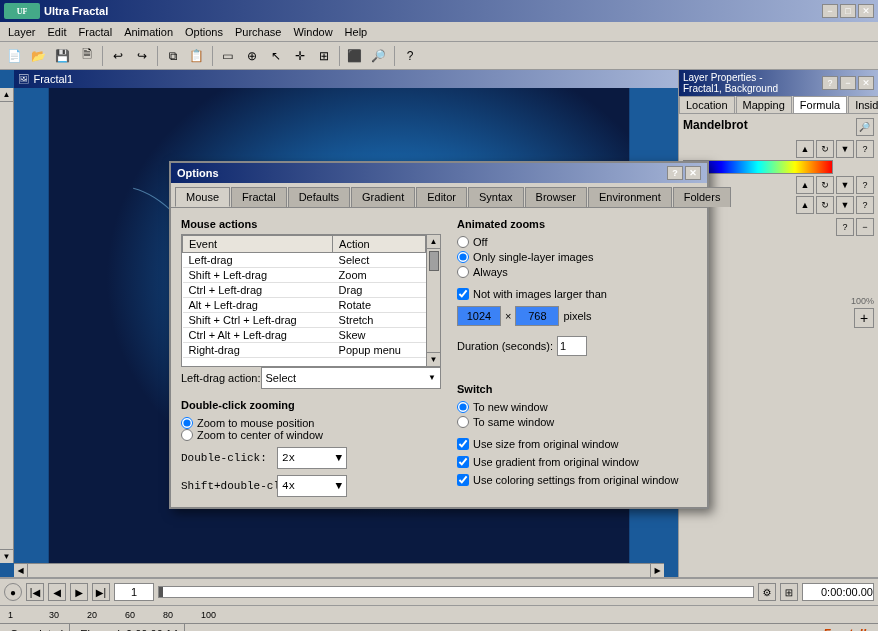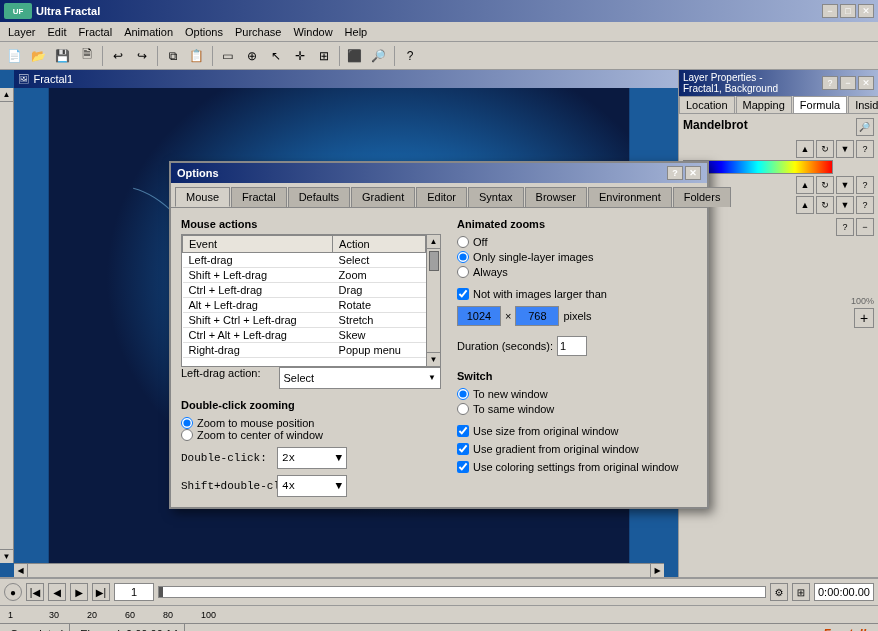--- a/index.html
+++ b/index.html
@@ -9,21 +9,21 @@
     .title-bar {
       background: linear-gradient(to right, #0a246a, #a6b5d7);
       color: white;
       height: 22px;
       display: flex;
       align-items: center;
       padding: 0 4px;
       justify-content: space-between;
     }
     .title-bar-left { display: flex; align-items: center; gap: 4px; }
-    .title-bar-icon { width: 28px; height: 16px; background: #4a8; border-radius: 2px; display: flex; align-items: center; justify-content: center; font-size: 9px; color: white; }
+    .title-bar-icon { width: 36px; height: 16px; background: #4a8; border-radius: 2px; display: flex; align-items: center; justify-content: center; font-size: 9px; color: white; font-family: Liberation Serif, serif; }
     .title-bar-title { font-size: 11px; font-weight: bold; }
     .title-bar-buttons { display: flex; gap: 2px; }
     .tb-btn { width: 16px; height: 14px; background: #d4d0c8; border: 1px solid #888; font-size: 9px; display: flex; align-items: center; justify-content: center; cursor: pointer; }
 
     
     .menu-bar {
       background: #d4d0c8;
       height: 20px;
       display: flex;
       align-items: center;
@@ -185,21 +185,21 @@
       background: #e8e4dc;
       border: 1px solid #888;
       padding: 2px 6px;
       text-align: left;
       font-weight: normal;
     }
     .actions-table td {
       border-bottom: 1px solid #e0e0e0;
       padding: 1px 6px;
     }
-    .left-drag-row { display: flex; align-items: flex-start; gap: 18px; }
+    .left-drag-row { display: flex; align-items: center; gap: 0; }
     .left-drag-label { white-space: nowrap; }
     .select-dropdown {
       height: 22px;
       border: 1px solid #888;
       background: white;
       display: flex;
       align-items: center;
       justify-content: space-between;
       padding: 0 4px;
       flex: 1;
@@ -253,21 +253,21 @@
     .timeline-area {
       height: 28px;
       background: #d4d0c8;
       border-top: 2px solid #999;
       display: flex;
       align-items: center;
       padding: 0 4px;
       gap: 4px;
     }
     .timeline-btn { width: 18px; height: 18px; border: 1px solid #888; background: #d4d0c8; display: flex; align-items: center; justify-content: center; cursor: pointer; font-size: 10px; }
-    .time-input { width: 60px; height: 18px; border: 1px solid #888; background: white; font-size: 11px; text-align: center; }
+    .time-input { width: 72px; height: 18px; border: 1px solid #888; background: white; font-size: 11px; text-align: right; }
     .frame-input { width: 40px; height: 18px; border: 1px solid #888; background: white; font-size: 11px; text-align: center; }
     .timeline-track { flex: 1; height: 12px; background: white; border: 1px solid #888; }
     .timeline-thumb { width: 4px; height: 100%; background: #555; }
 
     
     .ruler-area {
       height: 18px;
       background: #d4d0c8;
       border-top: 1px solid #999;
       display: flex;
@@ -566,21 +566,21 @@
             <div class="dbl-click-row">
               <span class="dbl-click-label">Shift+double-click:</span>
               <div class="dbl-select">
                 <span>4x</span>
                 <span>▼</span>
               </div>
             </div>
           </div>
         </div>
 
-        <div style="flex:1;display:flex;flex-direction:column;gap:14px;">
+        <div style="flex:1;display:flex;flex-direction:column;gap:27px;">
 
           <div class="animated-zooms">
             <div class="section-label">Animated zooms</div>
             <div class="radio-group">
               <div class="radio-row">
                 <input type="radio" name="anim_zoom" style="">
                 <span>Off</span>
               </div>
               <div class="radio-row">
                 <input type="radio" name="anim_zoom" checked="" style="">

